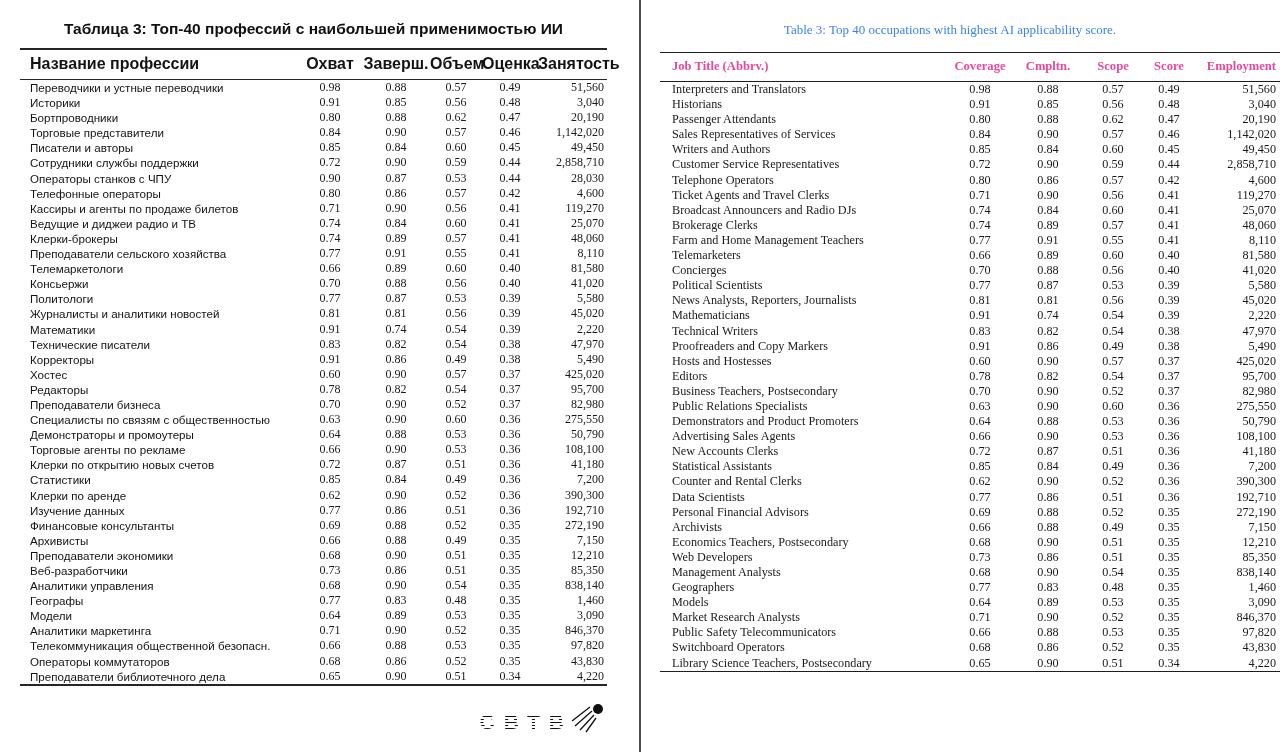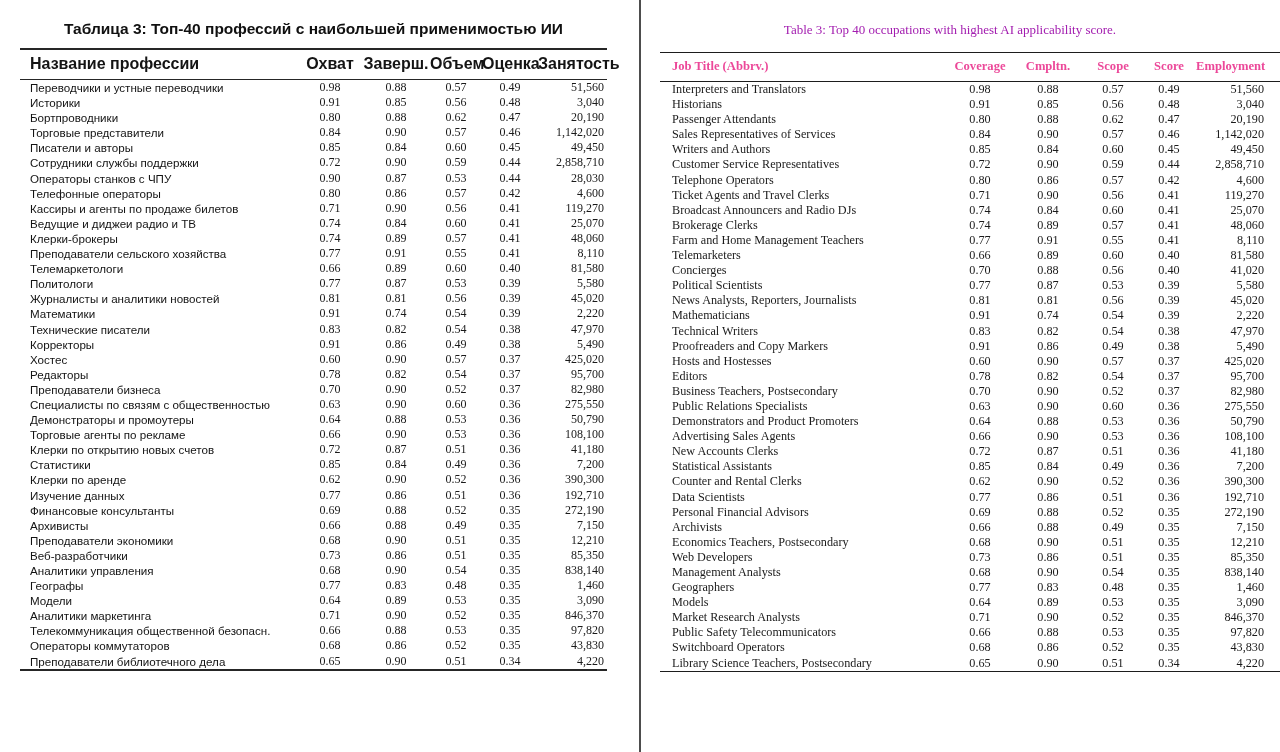--- a/index.html
+++ b/index.html
@@ -31,30 +31,30 @@
   .tbl-left td.c0 { font-family:"Liberation Sans","DejaVu Sans",sans-serif; font-size:11.6px; font-weight:500; color:#131313; }
   .tbl .c0 { text-align:left;  padding-left:10px; }
   .tbl .c1, .tbl .c2, .tbl .c3, .tbl .c4 { text-align:center; }
   .tbl .c5 { text-align:right; padding-right:3px; }
 
   
   .tblwrap-right { position:absolute; left:19px; top:0; width:580px; }
   .title-en {
     margin:21px 0 0 0; text-align:center;
     font-family:"Liberation Serif","DejaVu Serif",serif;
-    font-size:13px; font-weight:400; line-height:18px; color:#a21caf;
+    font-size:13px; font-weight:400; line-height:18px; color:#3b82f6;
   }
   .tbl-right { margin-top:13px; }
   .tbl-right thead tr { border-top:1.6px solid #1d1d1d; border-bottom:1px solid #1d1d1d; }
   .tbl-right tbody { border-bottom:1.6px solid #1d1d1d; }
   .tbl-right th { font-family:"Liberation Serif","DejaVu Serif",serif; font-size:12.6px; font-weight:700; color:#ec4899; padding:6px 0 7px 0; }
   .tbl-right th.c0 { padding-left:12px; }
   .tbl-right td { font-family:"Liberation Serif","DejaVu Serif",serif; font-size:12.2px; color:#1a1a1a; }
   .tbl-right td.c0 { padding-left:12px; }
-  .tbl-right .c5 { padding-right:16px; }
+  .tbl-right .c5 { padding-right:4px; }
 
   
   .logo { position:absolute; right:30px; top:700px; display:flex; align-items:flex-start; }
   .logo-text {
     font-family:"Liberation Sans","DejaVu Sans",sans-serif;
     font-size:21px; font-weight:700; letter-spacing:9px; line-height:24px;
     margin-top:10px; color:#1b1b1b;
   }
   @supports (-webkit-background-clip: text) {
     .logo-text {
@@ -190,20 +190,28 @@
             </tr>
             <tr>
               <td class="c0">Телемаркетологи</td>
               <td class="c1">0.66</td>
               <td class="c2">0.89</td>
               <td class="c3">0.60</td>
               <td class="c4">0.40</td>
               <td class="c5">81,580</td>
             </tr>
             <tr>
+              <td class="c0">Консьержи</td>
+              <td class="c1">0.70</td>
+              <td class="c2">0.88</td>
+              <td class="c3">0.56</td>
+              <td class="c4">0.40</td>
+              <td class="c5">41,020</td>
+            </tr>
+            <tr>
               <td class="c0">Политологи</td>
               <td class="c1">0.77</td>
               <td class="c2">0.87</td>
               <td class="c3">0.53</td>
               <td class="c4">0.39</td>
               <td class="c5">5,580</td>
             </tr>
             <tr>
               <td class="c0">Журналисты и аналитики новостей</td>
               <td class="c1">0.81</td>
@@ -401,20 +409,30 @@
               <td class="c1">0.65</td>
               <td class="c2">0.90</td>
               <td class="c3">0.51</td>
               <td class="c4">0.34</td>
               <td class="c5">4,220</td>
             </tr>
           </tbody>
       </table>
     </div>
 
+    <div class="logo">
+      <span class="logo-text">СВТВ</span>
+      <svg class="sputnik" width="40" height="34" viewBox="0 0 40 34">
+        <circle cx="29" cy="9" r="5" fill="#101010"></circle>
+        <line x1="3" y1="21" x2="21" y2="7" stroke="#101010" stroke-width="1.3"></line>
+        <line x1="6" y1="26" x2="23" y2="11" stroke="#101010" stroke-width="1.3"></line>
+        <line x1="11" y1="30" x2="25" y2="15" stroke="#101010" stroke-width="1.3"></line>
+        <line x1="17" y1="32" x2="27" y2="18" stroke="#101010" stroke-width="1.3"></line>
+      </svg>
+    </div>
   </section>
 
   <div class="divider"></div>
 
   <section class="panel panel-right">
     <div class="tblwrap-right">
       <h1 class="title-en">Table 3: Top 40 occupations with highest AI applicability score.</h1>
       <table class="tbl tbl-right">
         <colgroup>
           <col style="width:288px">

